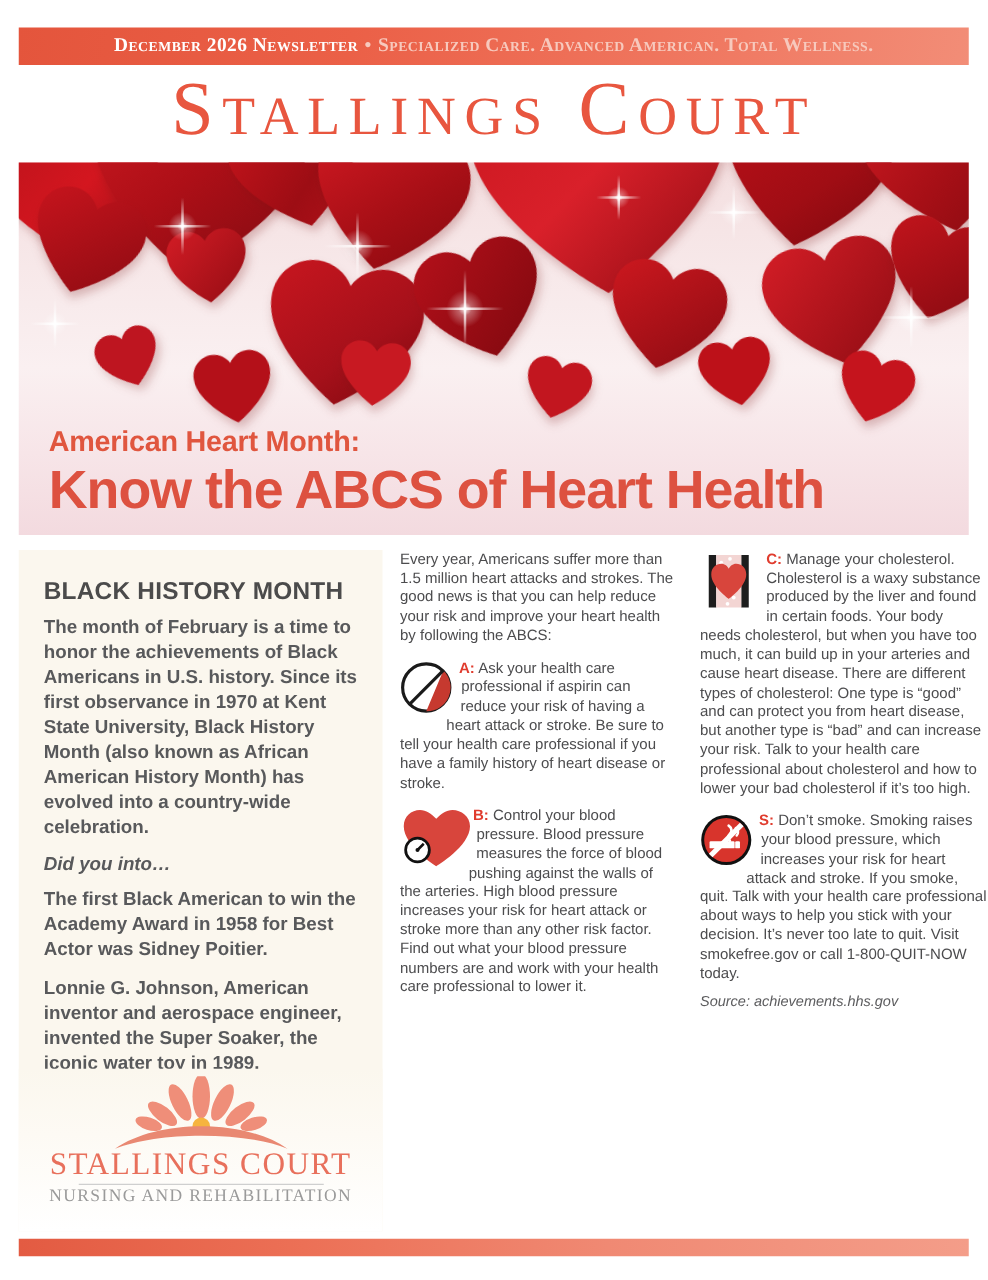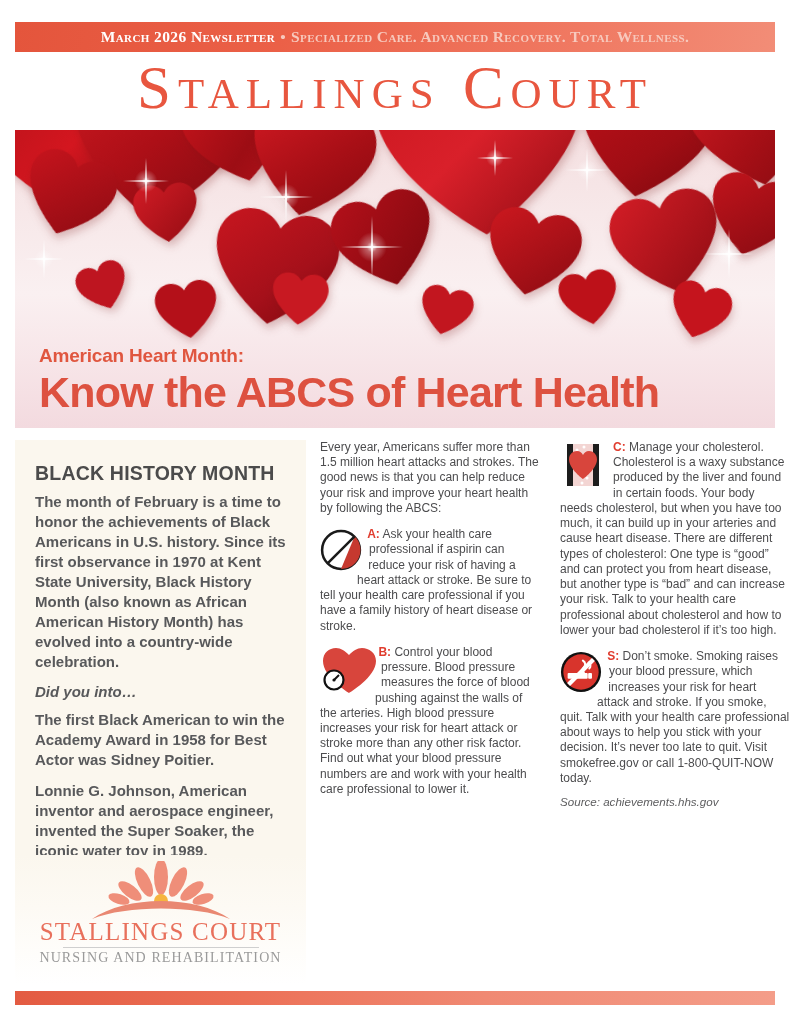--- a/index.html
+++ b/index.html
@@ -64,21 +64,21 @@
   .sparkle::before, .sparkle::after {
     content:""; position:absolute; background: rgba(255,255,255,.85);
   }
   .sparkle::before { left: 50%; top: -40%; width: 1.5px; height: 180%; margin-left:-.75px;
     background: linear-gradient(to bottom, rgba(255,255,255,0), rgba(255,255,255,.95) 50%, rgba(255,255,255,0)); }
   .sparkle::after { top: 50%; left: -40%; height: 1.5px; width: 180%; margin-top:-.75px;
     background: linear-gradient(to right, rgba(255,255,255,0), rgba(255,255,255,.95) 50%, rgba(255,255,255,0)); }
 
   .hero-heads { position: absolute; left: 24px; bottom: 12px; right: 14px; }
   .kicker {
-    font-size: 19px; color: #e0563f; font-weight: 600; letter-spacing: -.2px;
+    font-size: 23px; color: #e0563f; font-weight: 600; letter-spacing: -.2px;
     line-height: 1.15;
   }
   .headline {
     font-size: 43px; color: #dd5140; font-weight: bold; letter-spacing: -.8px;
     line-height: 1.1; margin-top: 2px; white-space: nowrap;
   }
 
   
   .content { position: absolute; left: 15px; top: 440px; width: 760px; height: 545px; }
 
@@ -136,21 +136,21 @@
     background: linear-gradient(to right, #e35b42 0%, #ec7056 30%, #f08973 62%, #f49d89 100%);
   }
 </style>
 </head>
 <body>
 
 <div class="page">
 
   <div class="banner">
     <div class="banner-text">
-      <span>March 2026 Newsletter</span><span class="dot">•</span><span class="tag">Specialized Care. Advanced Recovery. Total Wellness.</span>
+      <span>December 2026 Newsletter</span><span class="dot">•</span><span class="tag">Specialized Care. Advanced American. Total Wellness.</span>
     </div>
   </div>
 
   <div class="masthead">Stallings Court</div>
 
   <div class="hero">
     <div class="hearts">
 
       <div class="hrt" style="left:-30px; top:-56px; transform:rotate(-8deg);">
         <svg width="150" height="140" viewBox="0 0 100 92">

